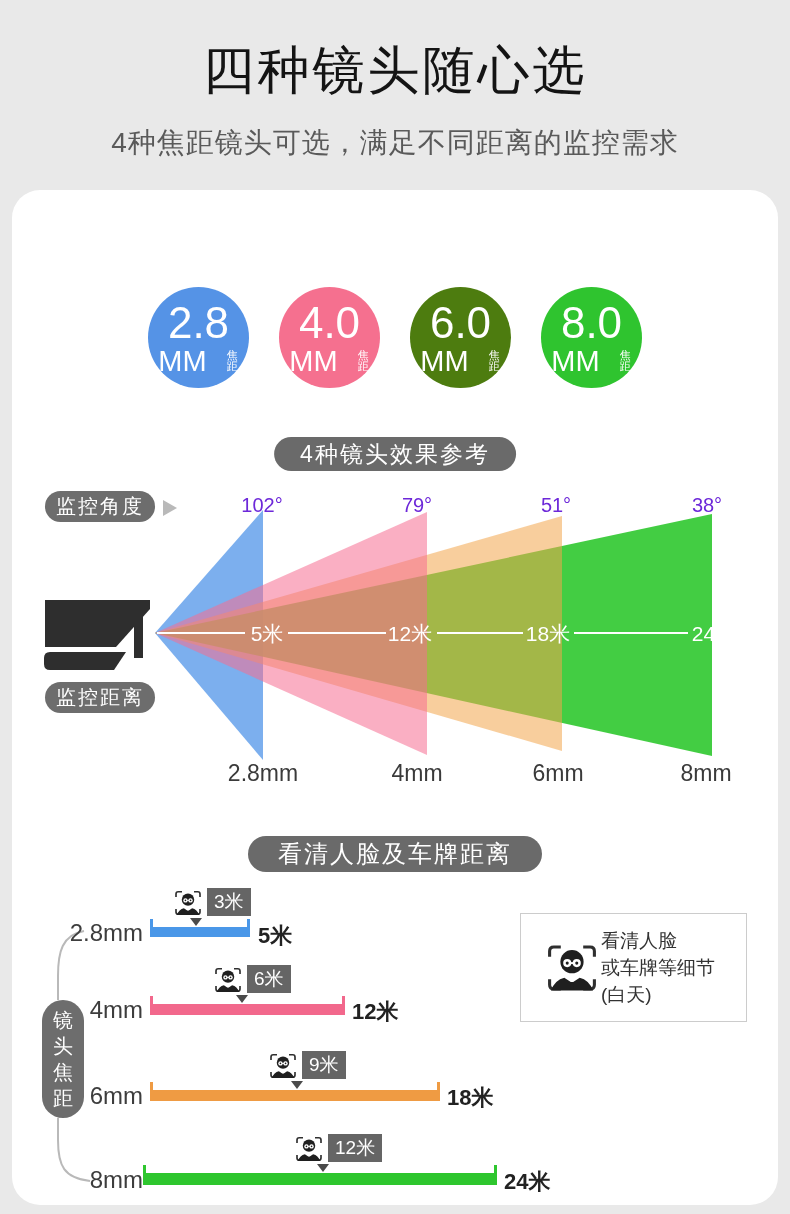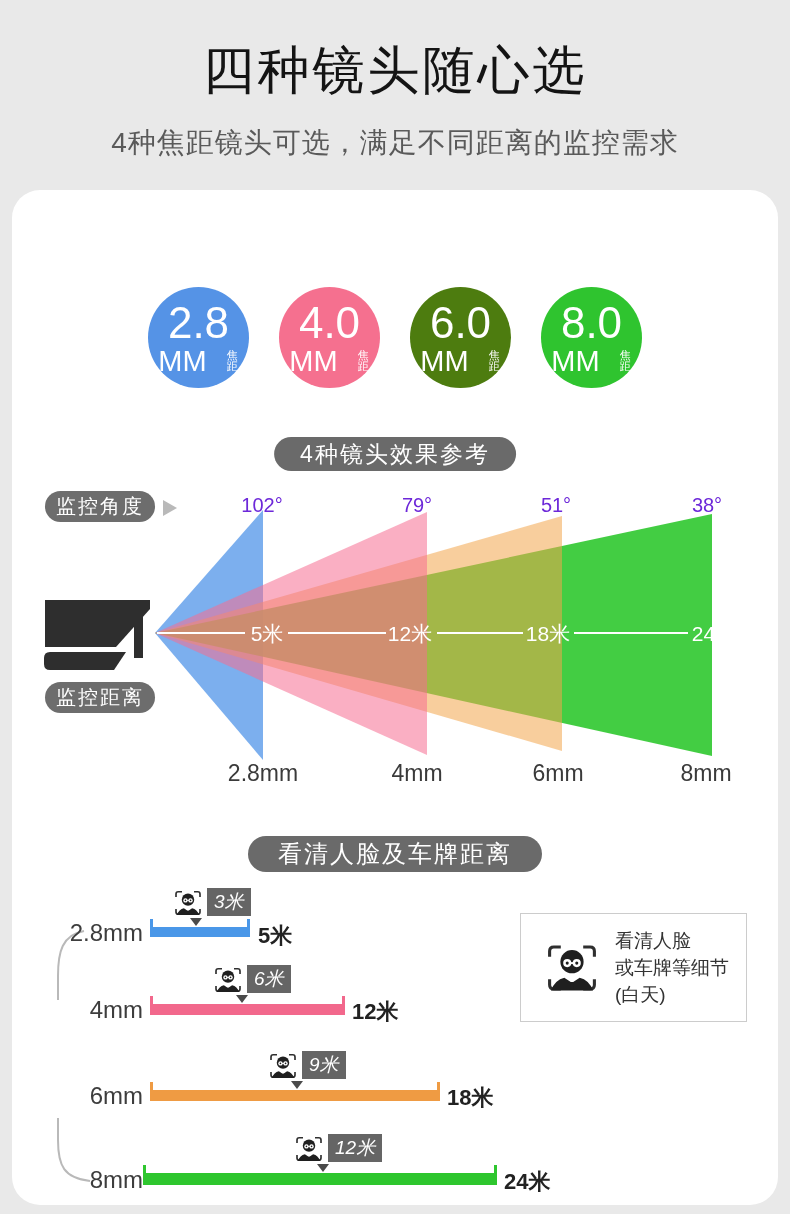--- a/index.html
+++ b/index.html
@@ -49,28 +49,28 @@
   .bar-1{left:150px;top:927px;width:100px;height:10px;background:#4a97e8;}
   .bar-2{left:150px;top:1004px;width:195px;height:11px;background:#f2688c;}
   .bar-3{left:150px;top:1090px;width:290px;height:11px;background:#ef9b43;}
   .bar-4{left:143px;top:1173px;width:354px;height:12px;background:#2ec62e;}
   .total-label{position:absolute;font-size:22px;font-weight:bold;color:#222222;}
   .tl-1{left:258px;top:921px}.tl-2{left:352px;top:997px}.tl-3{left:447px;top:1083px}.tl-4{left:504px;top:1167px}
   .marker{position:absolute;display:flex;align-items:flex-start;}
   .mk-1{left:172px;top:888px}.mk-2{left:212px;top:965px}.mk-3{left:267px;top:1051px}.mk-4{left:293px;top:1134px}
   .marker svg{width:32px;height:30px;flex:0 0 auto;}
   .mk-badge{margin-left:3px;background:rgba(84,84,84,0.9);color:#fff;font-size:19px;height:28px;line-height:28px;
-            padding:0 7px;white-space:nowrap;font-style:italic;}
+            padding:0 7px;white-space:nowrap;}
   .tri{position:absolute;width:0;height:0;border-left:6px solid transparent;border-right:6px solid transparent;
        border-top:8px solid #4a4a4a;}
   .tr-1{left:190px;top:918px}.tr-2{left:236px;top:995px}.tr-3{left:291px;top:1081px}.tr-4{left:317px;top:1164px}
   .legend{position:absolute;left:520px;top:913px;width:227px;height:109px;background:#fff;border:1px solid #cccccc;
           box-sizing:border-box;display:flex;align-items:center;padding-left:22px;}
   .legend svg{width:58px;height:56px;flex:0 0 auto;}
-  .legend-text{margin-left:14px;font-size:19px;color:#333333;line-height:27px;}
+  .legend-text{font-size:19px;color:#333333;line-height:27px;}
   .axis-pill{position:absolute;left:42px;top:1000px;width:42px;height:118px;background:#6d6d6d;border-radius:21px;
              color:#fff;display:flex;align-items:center;justify-content:center;}
   .axis-pill span{display:block;width:20px;font-size:20px;line-height:26px;word-break:break-all;text-align:center;}
   .hidden-defs{position:absolute;width:0;height:0;overflow:hidden;}
 </style>
 </head>
 <body>
 
 <div class="stage">
 
@@ -146,20 +146,23 @@
   <div class="dist-label dl-3">18米</div>
   <div class="dist-label dl-4">24米</div>
 
   <div class="mm-label ml-1">2.8mm</div>
   <div class="mm-label ml-2">4mm</div>
   <div class="mm-label ml-3">6mm</div>
   <div class="mm-label ml-4">8mm</div>
 
   <div class="pill b3">看清人脸及车牌距离</div>
 
+  <div class="axis-pill">
+    <span>镜头焦距</span>
+  </div>
 
   <svg class="hidden-defs" aria-hidden="true">
     <symbol id="face" viewBox="0 0 40 40">
       <g fill="none" stroke="#2f2f2f" stroke-width="2.2">
         <path d="M4,12 V8 Q4,5 7,5 H12"></path>
         <path d="M28,5 H33 Q36,5 36,8 V12"></path>
         <path d="M36,28 V32 Q36,35 33,35 H28"></path>
         <path d="M12,35 H7 Q4,35 4,32 V28"></path>
       </g>
       <circle cx="20" cy="15.5" r="8.3" fill="#1f1f1f"></circle>

